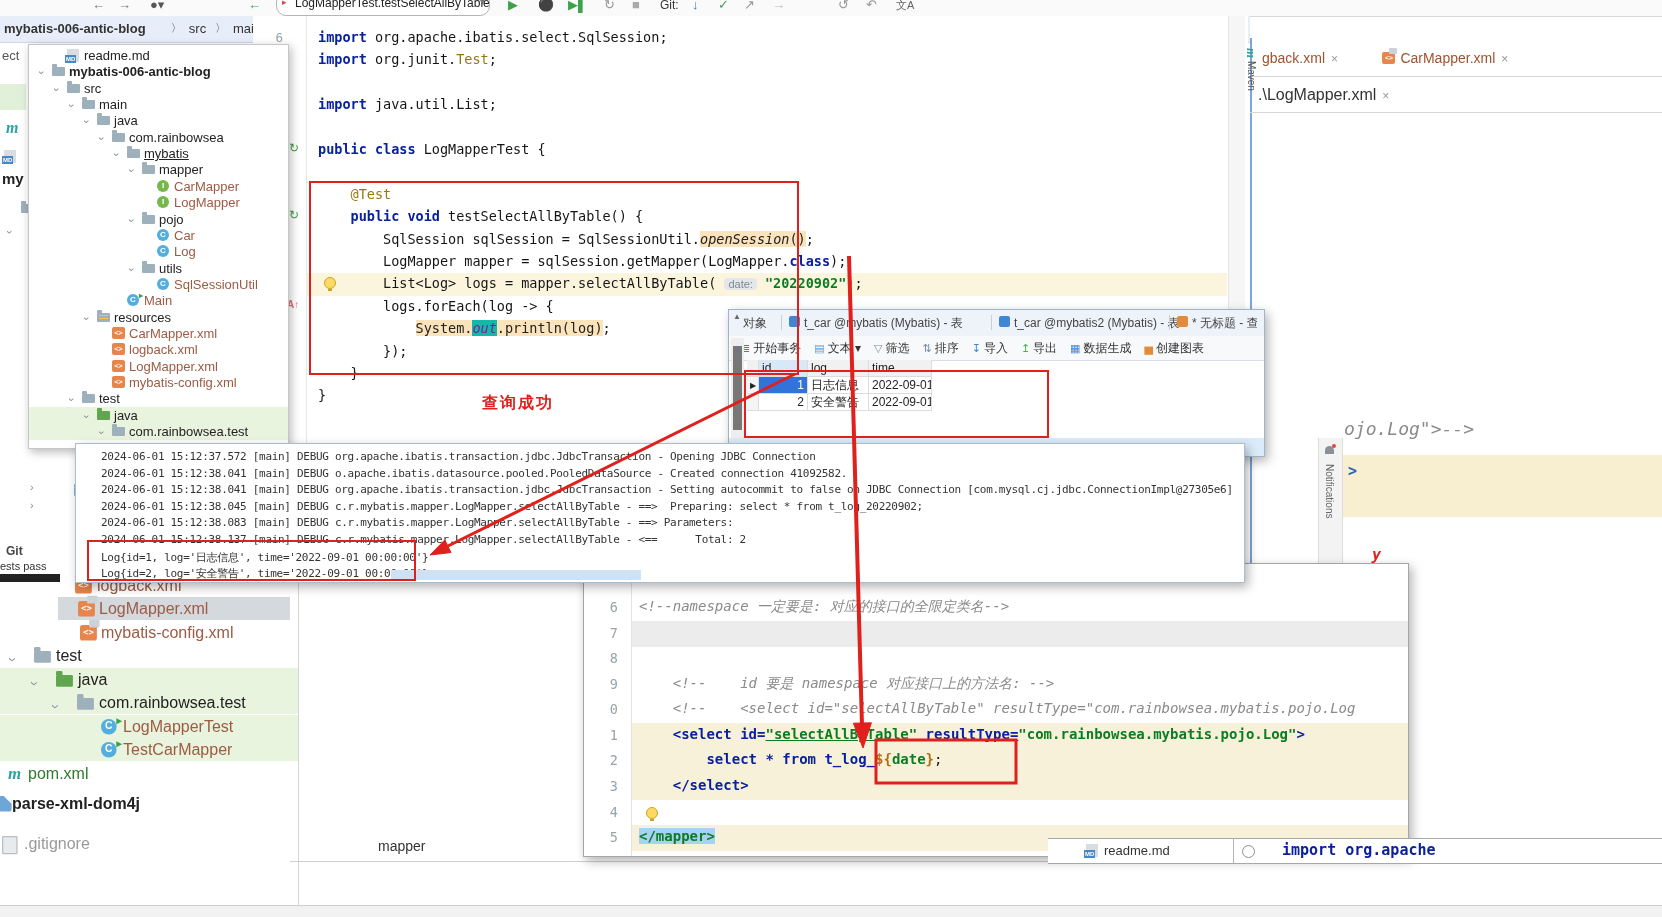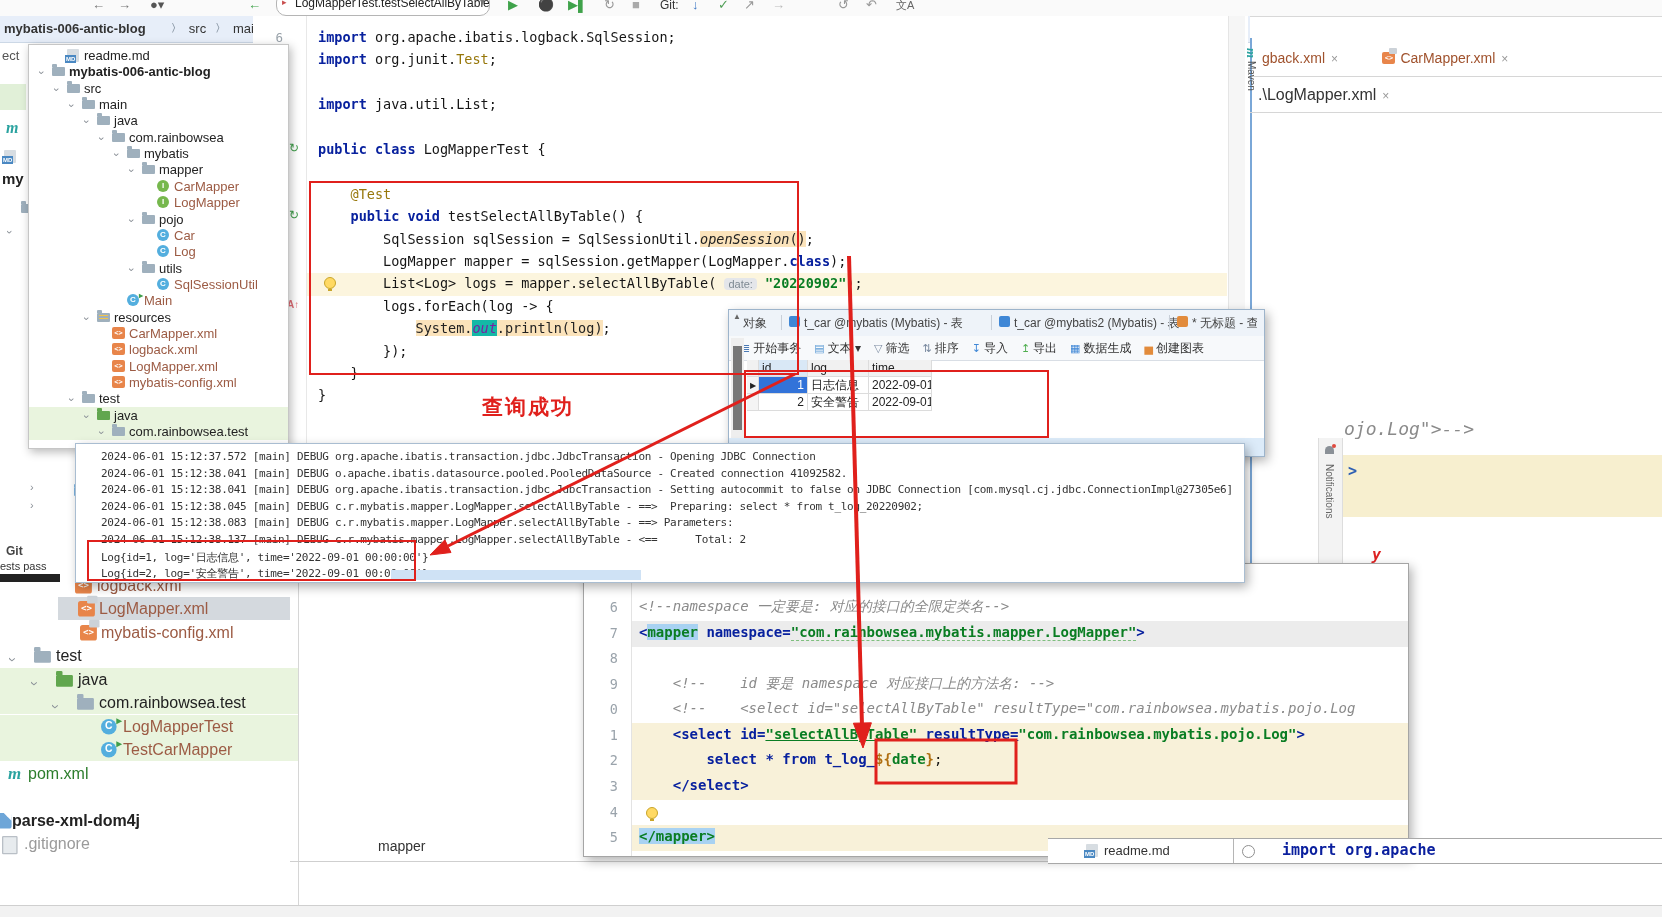--- a/index.html
+++ b/index.html
@@ -107,21 +107,21 @@
   #maven-vert{left:1243px;top:48px;width:14px;height:70px;writing-mode:vertical-rl;font-size:10px;color:#555;}
   #notif-strip{left:1318px;top:438px;width:23px;height:180px;background:#f3f3f3;border-left:1px solid #ddd;border-right:1px solid #ddd;}
   #notif-strip .vtxt{position:absolute;left:5px;top:26px;writing-mode:vertical-rl;font-size:10px;color:#666;}
 
   
   #readme-strip{left:1048px;top:838px;width:614px;height:24px;background:#fff;border-top:1px solid #a8a8a8;
       border-bottom:1px solid #a8a8a8;overflow:hidden;}
 
   
   #annotations{position:absolute;left:0;top:0;width:1662px;height:917px;pointer-events:none;z-index:60;}
-  #success-label{position:absolute;left:482px;top:393px;color:#e0201c;font-size:21px;font-weight:bold;
+  #success-label{position:absolute;left:482px;top:393px;color:#e0201c;font-size:16px;font-weight:bold;
       letter-spacing:2px;z-index:61;}
   #watermark{position:absolute;left:1356px;top:834px;font-size:21px;color:#a7a9ac;z-index:70;}
 
   .hline{position:absolute;background:#cfcfcf;height:1px;}
   .vline{position:absolute;background:#d6d6d6;width:1px;}
 </style>
 </head>
 <body>
 
 <div id="canvas">
@@ -161,21 +161,21 @@
       <div class="bc" style="left: 284.6px;">resources</div>
       <div class="bc sep" style="left: 356.2px;">〉</div>
       <span class="ic ic-xml" style="position: absolute; left: 375.2px; top: 6px; transform: scale(0.9); transform-origin: left top;">&lt;&gt;</span>
       <div class="bc" style="left: 393.2px; color: rgb(160, 82, 45);">LogMapper.xml</div>
     </div>
 
   <div id="editor-region" class="abs">
     <div class="abs" style="left:53px;top:0;width:1px;height:427px;background:#e8e8e8"></div>
     <div id="editor-lines">
         <div class="gut-num" style="left: 0px; top: 14px; font-size: 12.5px;">6</div>
-        <div class="codeline" style="left: 65px; top: 13px; font-size: 13.5px;"><span class="kw">import</span><span class="pl"> org.apache.ibatis.logback.SqlSession;</span></div>
+        <div class="codeline" style="left: 65px; top: 13px; font-size: 13.5px;"><span class="kw">import</span><span class="pl"> org.apache.ibatis.select.SqlSession;</span></div>
         <div class="gut-num" style="left: 0px; top: 36.4px; font-size: 12.5px;">7</div>
         <div class="codeline" style="left: 65px; top: 35.4px; font-size: 13.5px;"><span class="kw">import</span><span class="pl"> org.junit.</span><span class="ann">Test</span><span class="pl">;</span></div>
         <div class="gut-num" style="left: 0px; top: 58.8px; font-size: 12.5px;">8</div>
         <div class="codeline" style="left: 65px; top: 57.8px; font-size: 13.5px;"></div>
         <div class="gut-num" style="left: 0px; top: 81.2px; font-size: 12.5px;">9</div>
         <div class="codeline" style="left: 65px; top: 80.2px; font-size: 13.5px;"><span class="kw">import</span><span class="pl"> java.util.List;</span></div>
         <div class="gut-num" style="left: 0px; top: 103.6px; font-size: 12.5px;">10</div>
         <div class="codeline" style="left: 65px; top: 102.6px; font-size: 13.5px;"></div>
         <div class="gut-num" style="left: 0px; top: 126px; font-size: 12.5px;">11</div>
         <div style="position: absolute; left: 36px; top: 125px; color: rgb(63, 158, 74); font-size: 12px;">↻</div>
@@ -291,21 +291,21 @@
       </div>
       <div class="band" style="left: 0px; top: 168.15px; width: 298px; height: 23px; background: rgb(233, 244, 222);"></div>
       <div class="trow" style="left: 0px; top: 168.15px; width: 298px;">
         <span class="ic ic-circle cls" style="position: absolute; left: 101px; top: 4px; transform: scale(1.3); transform-origin: left top;">C<span class="runbadge">▸</span></span>
         <span class="lbl" style="left: 123px; color: rgb(156, 91, 68);">TestCarMapper</span>
       </div>
       <div class="trow" style="left: 0px; top: 191.6px; width: 298px;">
         <span class="ic ic-m" style="position: absolute; left: 8px; top: 4px; transform: scale(1.3); transform-origin: left top;">m</span>
         <span class="lbl" style="left: 28px; color: rgb(44, 125, 44);">pom.xml</span>
       </div>
-      <div class="trow" style="left: 0px; top: 239px; width: 298px;">
+      <div class="trow" style="left: 0px; top: 222px; width: 298px;">
         <span class="ic ic-proj" style="position: absolute; left: -4px; top: 4px; transform: scale(1.3); transform-origin: left top;"></span>
         <span class="lbl" style="left: 12px; font-weight: bold;">parse-xml-dom4j</span>
       </div>
       <div class="trow" style="left: 0px; top: 261.95px; width: 298px;">
         <span class="ic ic-ignore" style="position: absolute; left: 2px; top: 4px; transform: scale(1.3); transform-origin: left top;"></span>
         <span class="lbl" style="left: 24px; color: rgb(154, 154, 154);">.gitignore</span>
       </div>
     </div>
   <div class="vline" style="left:298px;top:582px;height:323px"></div>
   <div class="abs" style="left:378px;top:838px;font-size:14px;color:#333">mapper</div>
@@ -339,21 +339,21 @@
         <span class="lbl" style="left: 85px;">java</span>
       </div>
       <div class="trow" style="left: 0px; top: 83.75px; width: 259px;">
         <span class="chev" style="position: absolute; left: 71px; top: 1px;">›</span>
         <span class="ic ic-folder" style="position: absolute; left: 83px; top: 4px;"></span>
         <span class="lbl" style="left: 100px;">com.rainbowsea</span>
       </div>
       <div class="trow" style="left: 0px; top: 100.1px; width: 259px;">
         <span class="chev" style="position: absolute; left: 86px; top: 1px;">›</span>
         <span class="ic ic-folder" style="position: absolute; left: 98px; top: 4px;"></span>
-        <span class="lbl" style="left: 115px;">mybatis</span>
+        <span class="lbl" style="left: 115px; text-decoration: underline;">mybatis</span>
       </div>
       <div class="trow" style="left: 0px; top: 116.45px; width: 259px;">
         <span class="chev" style="position: absolute; left: 101px; top: 1px;">›</span>
         <span class="ic ic-folder" style="position: absolute; left: 113px; top: 4px;"></span>
         <span class="lbl" style="left: 130px;">mapper</span>
       </div>
       <div class="trow" style="left: 0px; top: 132.8px; width: 259px;">
         <span class="ic ic-circle ifc" style="position: absolute; left: 128px; top: 2px;">I</span>
         <span class="lbl" style="left: 145px; color: rgb(156, 91, 68);">CarMapper</span>
       </div>
@@ -426,21 +426,20 @@
         <span class="lbl" style="left: 100px;">com.rainbowsea.test</span>
       </div>
     </div>
 
   <div id="xml-popup" class="abs">
     <div class="gdiv"></div>
   <div class="gut-num" style="left: 14px; top: 35px; width: 20px; font-size: 13.5px;">6</div>
       <div class="codeline" style="left: 55px; top: 34px; font-size: 14px;"><span class="cm">&lt;!--namespace 一定要是: 对应的接口的全限定类名--&gt;</span></div>
       <div class="rowband" style="top: 56.57px; background: rgb(236, 236, 236);"></div>
       <div class="gut-num" style="left: 14px; top: 60.57px; width: 20px; font-size: 13.5px;">7</div>
-      <div class="codeline" style="left: 55px; top: 59.57px; font-size: 14px;"><span class="tag">&lt;</span><span class="tagsel">mapper</span><span class="attr"> namespace=</span><span class="strw">"com.rainbowsea.mybatis.mapper.LogMapper"</span><span class="tag">&gt;</span></div>
       <div class="gut-num" style="left: 14px; top: 86.14px; width: 20px; font-size: 13.5px;">8</div>
       <div class="codeline" style="left: 55px; top: 85.14px; font-size: 14px;"></div>
       <div class="gut-num" style="left: 14px; top: 111.71px; width: 20px; font-size: 13.5px;">9</div>
       <div class="codeline" style="left: 55px; top: 110.71px; font-size: 14px;"><span class="cm">    &lt;!--    id 要是 namespace 对应接口上的方法名: --&gt;</span></div>
       <div class="gut-num" style="left: 14px; top: 137.28px; width: 20px; font-size: 13.5px;">0</div>
       <div class="codeline" style="left: 55px; top: 136.28px; font-size: 14px;"><span class="cm">    &lt;!--    &lt;select id="selectAllByTable" resultType="com.rainbowsea.mybatis.pojo.Log</span></div>
       <div class="rowband" style="top: 158.85px; background: rgb(248, 241, 217);"></div>
       <div class="gut-num" style="left: 14px; top: 162.85px; width: 20px; font-size: 13.5px;">1</div>
       <div class="codeline" style="left: 55px; top: 161.85px; font-size: 14px;"><span class="tag">    &lt;select </span><span class="attr">id=</span><span class="stru">"selectAllByTable"</span><span class="attru"> resultType=</span><span class="str">"com.rainbowsea.mybatis.pojo.Log"</span><span class="tag">&gt;</span></div>
       <div class="rowband" style="top: 184.42px; background: rgb(248, 241, 217);"></div>

